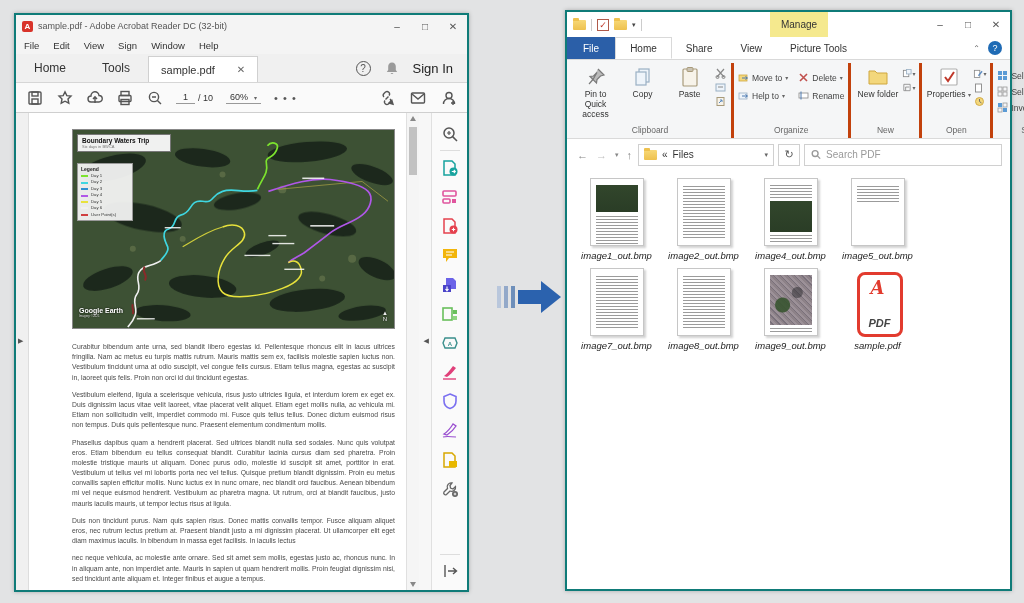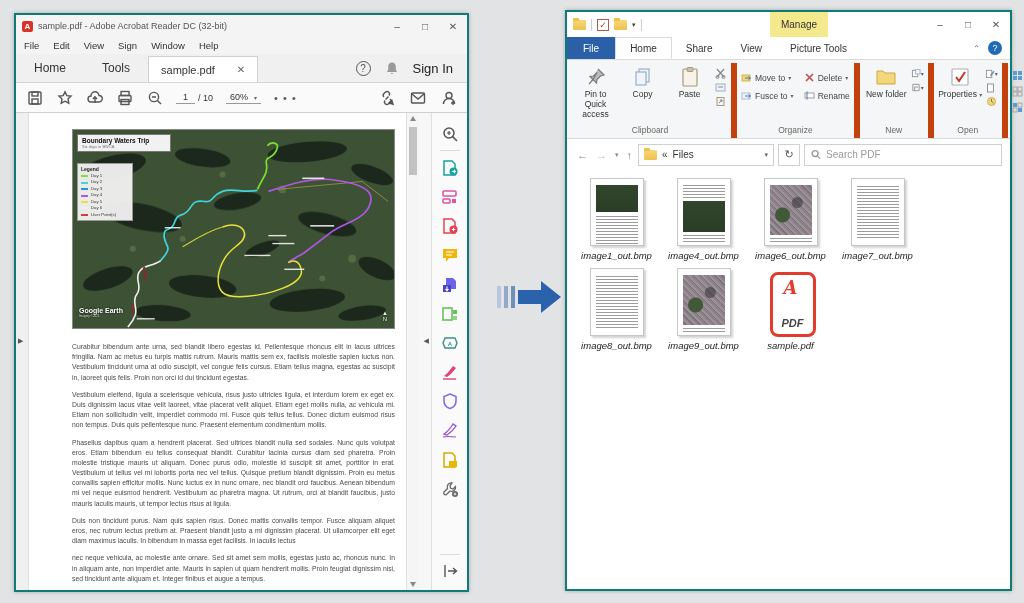--- a/index.html
+++ b/index.html
@@ -77,21 +77,21 @@
   .qat-caret { font-size:7px; color:#444; }
   .manage-tab { position:absolute; left:203px; top:0; width:58px; height:25px; background:#f5e98e; display:flex; align-items:center; justify-content:center; font-size:10px; color:#333; }
   .ex-tabs { height:23px; background:#fff; display:flex; align-items:stretch; border-bottom:1px solid #d9d9d9; flex:none; }
   .ex-tab { padding:0 14px; display:flex; align-items:center; font-size:10px; color:#333; }
   .ex-tab.file { background:#2b5fa8; color:#fff; padding:0 16px; }
   .ex-tab.active { background:#fff; border:1px solid #d9d9d9; border-bottom:1px solid #fff; font-weight:normal; }
   .ex-tabs-right { margin-left:auto; display:flex; align-items:center; gap:8px; padding-right:8px; }
   .rib-collapse { font-size:8px; color:#666; }
   .help-blue { width:14px; height:14px; background:#1f6bb5; border-radius:50%; color:#fff; font-size:9px; display:flex; align-items:center; justify-content:center; }
   .ribbon { height:79px; background:#f5f6f7; border-bottom:1px solid #dadada; display:flex; flex:none; padding:3px 2px 0 2px; }
-  .rgroup { display:flex; flex-direction:column; border-right:6px solid #c2410c; padding:1px 4px 0; }
+  .rgroup { display:flex; flex-direction:column; border-right:3px solid #c2410c; padding:1px 4px 0; }
   .rgroup-body { display:flex; align-items:flex-start; flex:1; gap:2px; }
   .rgroup-label { text-align:center; font-size:8.5px; color:#666; padding:2px 0 3px; }
   .bigbtn { width:45px; display:flex; flex-direction:column; align-items:center; gap:2px; font-size:8.5px; color:#333; text-align:center; line-height:1.15; padding-top:2px; }
   .bigbtn svg { width:22px; height:22px; }
   .smallcol { display:flex; flex-direction:column; gap:3px; padding-top:4px; }
   .smallcol .sic { width:13px; height:11px; display:flex; align-items:center; justify-content:center; }
   .sic svg { width:11px; height:11px; }
   .org-grid { display:grid; grid-template-columns:auto auto; column-gap:10px; row-gap:7px; padding-top:8px; font-size:8.5px; color:#444; }
   .orow { display:flex; align-items:center; gap:3px; white-space:nowrap; }
   .orow svg { width:11px; height:11px; }
@@ -533,21 +533,21 @@
                 <path d="M2 2 L9 9 M9 2 L2 9" stroke="#c0504d" stroke-width="1.6"></path>
               </svg>
             <span>Delete</span>
               <span class="caret">▾</span>
           </div>
           <div class="orow">
             <svg viewBox="0 0 11 11">
                 <rect x="1" y="3" width="8" height="6" fill="#eef4fa" stroke="#9ab0c4" stroke-width="0.8"></rect>
                 <path d="M4 6 h5 M7.5 4.5 L9.5 6 L7.5 7.5" stroke="#4a78b0" fill="none" stroke-width="1"></path>
               </svg>
-            <span>Fusce to</span>
+            <span>Help to</span>
               <span class="caret">▾</span>
           </div>
           <div class="orow">
             <svg viewBox="0 0 11 11">
                 <rect x="1" y="3" width="9" height="5" fill="#fff" stroke="#888" stroke-width="0.8"></rect>
                 <path d="M3 1.5 v8" stroke="#4a78b0" stroke-width="1"></path>
               </svg>
             <span>Rename</span>
           </div>
         </div>
@@ -668,26 +668,30 @@
       <input type="text" placeholder="Search PDF" style="">
     </div>
   </div>
   <div class="ex-files">
 
   <div class="file-item">
       <div class="thumb" data-thumb="map-top"></div>
       <div class="file-label">image1_out.bmp</div>
     </div>
       <div class="file-item">
+      <div class="thumb" data-thumb="text"></div>
+      <div class="file-label">image2_out.bmp</div>
+    </div>
+      <div class="file-item">
       <div class="thumb" data-thumb="map-middle"></div>
       <div class="file-label">image4_out.bmp</div>
     </div>
       <div class="file-item">
-      <div class="thumb" data-thumb="urban"></div>
-      <div class="file-label">image6_out.bmp</div>
+      <div class="thumb" data-thumb="text-top"></div>
+      <div class="file-label">image5_out.bmp</div>
     </div>
       <div class="file-item">
       <div class="thumb" data-thumb="text"></div>
       <div class="file-label">image7_out.bmp</div>
     </div>
       <div class="file-item">
       <div class="thumb" data-thumb="text"></div>
       <div class="file-label">image8_out.bmp</div>
     </div>
       <div class="file-item">

